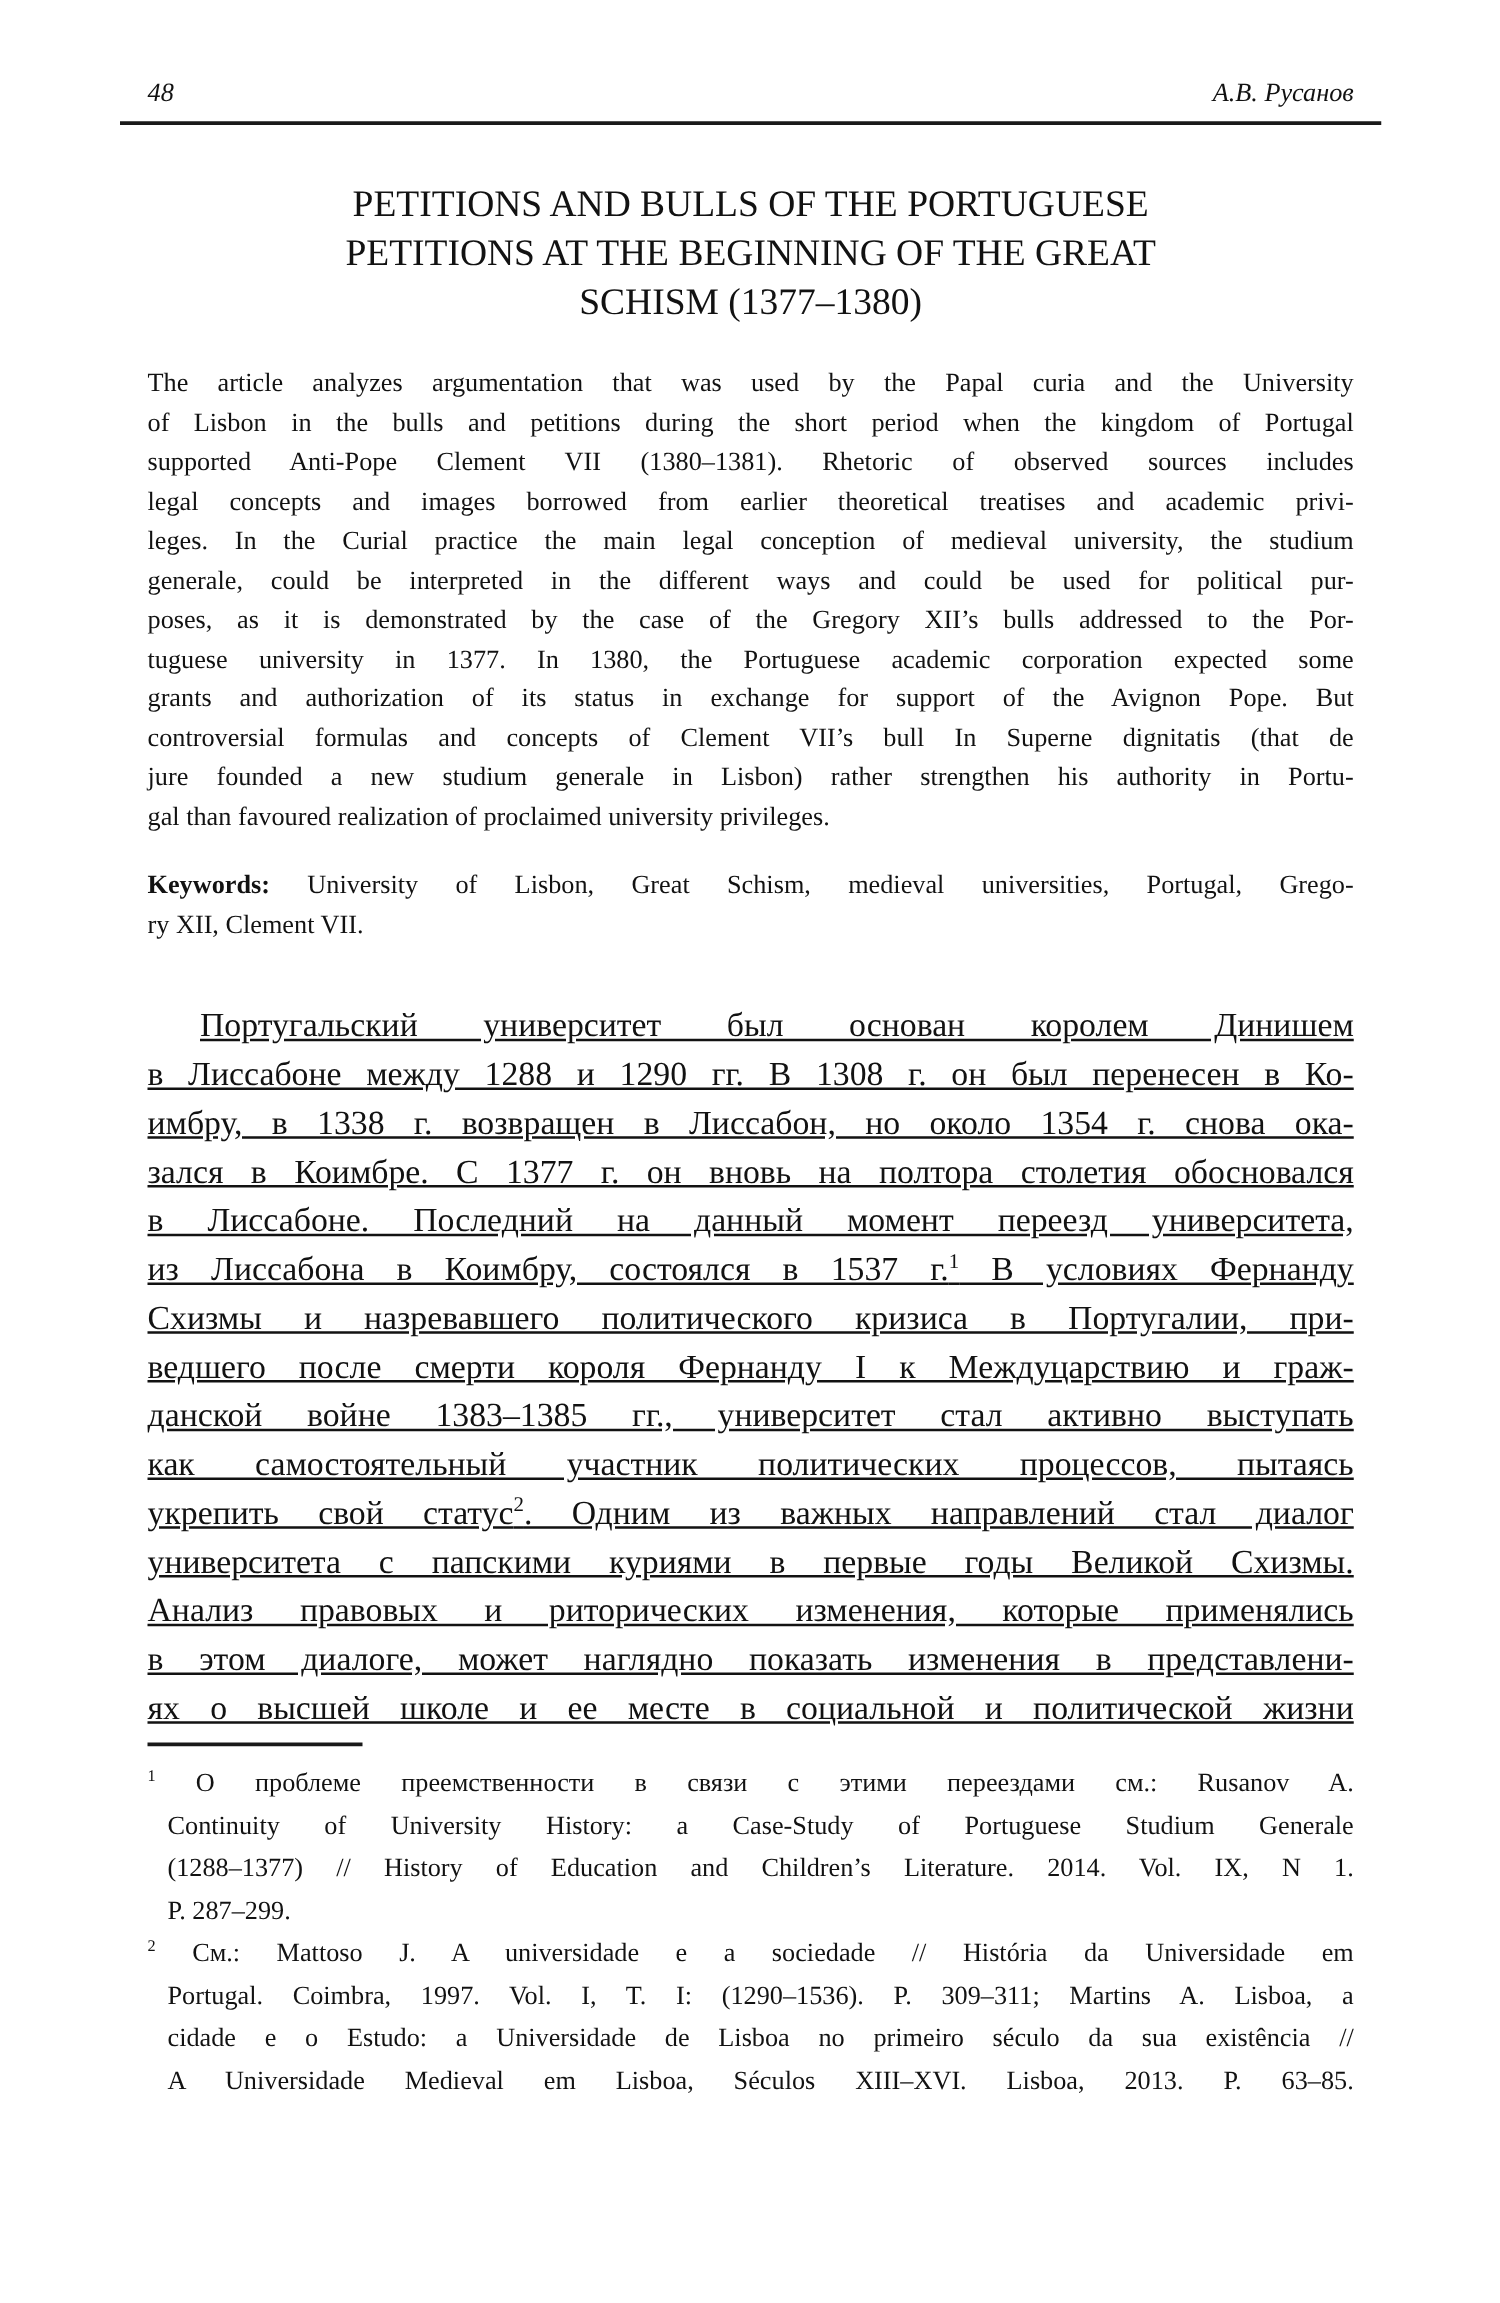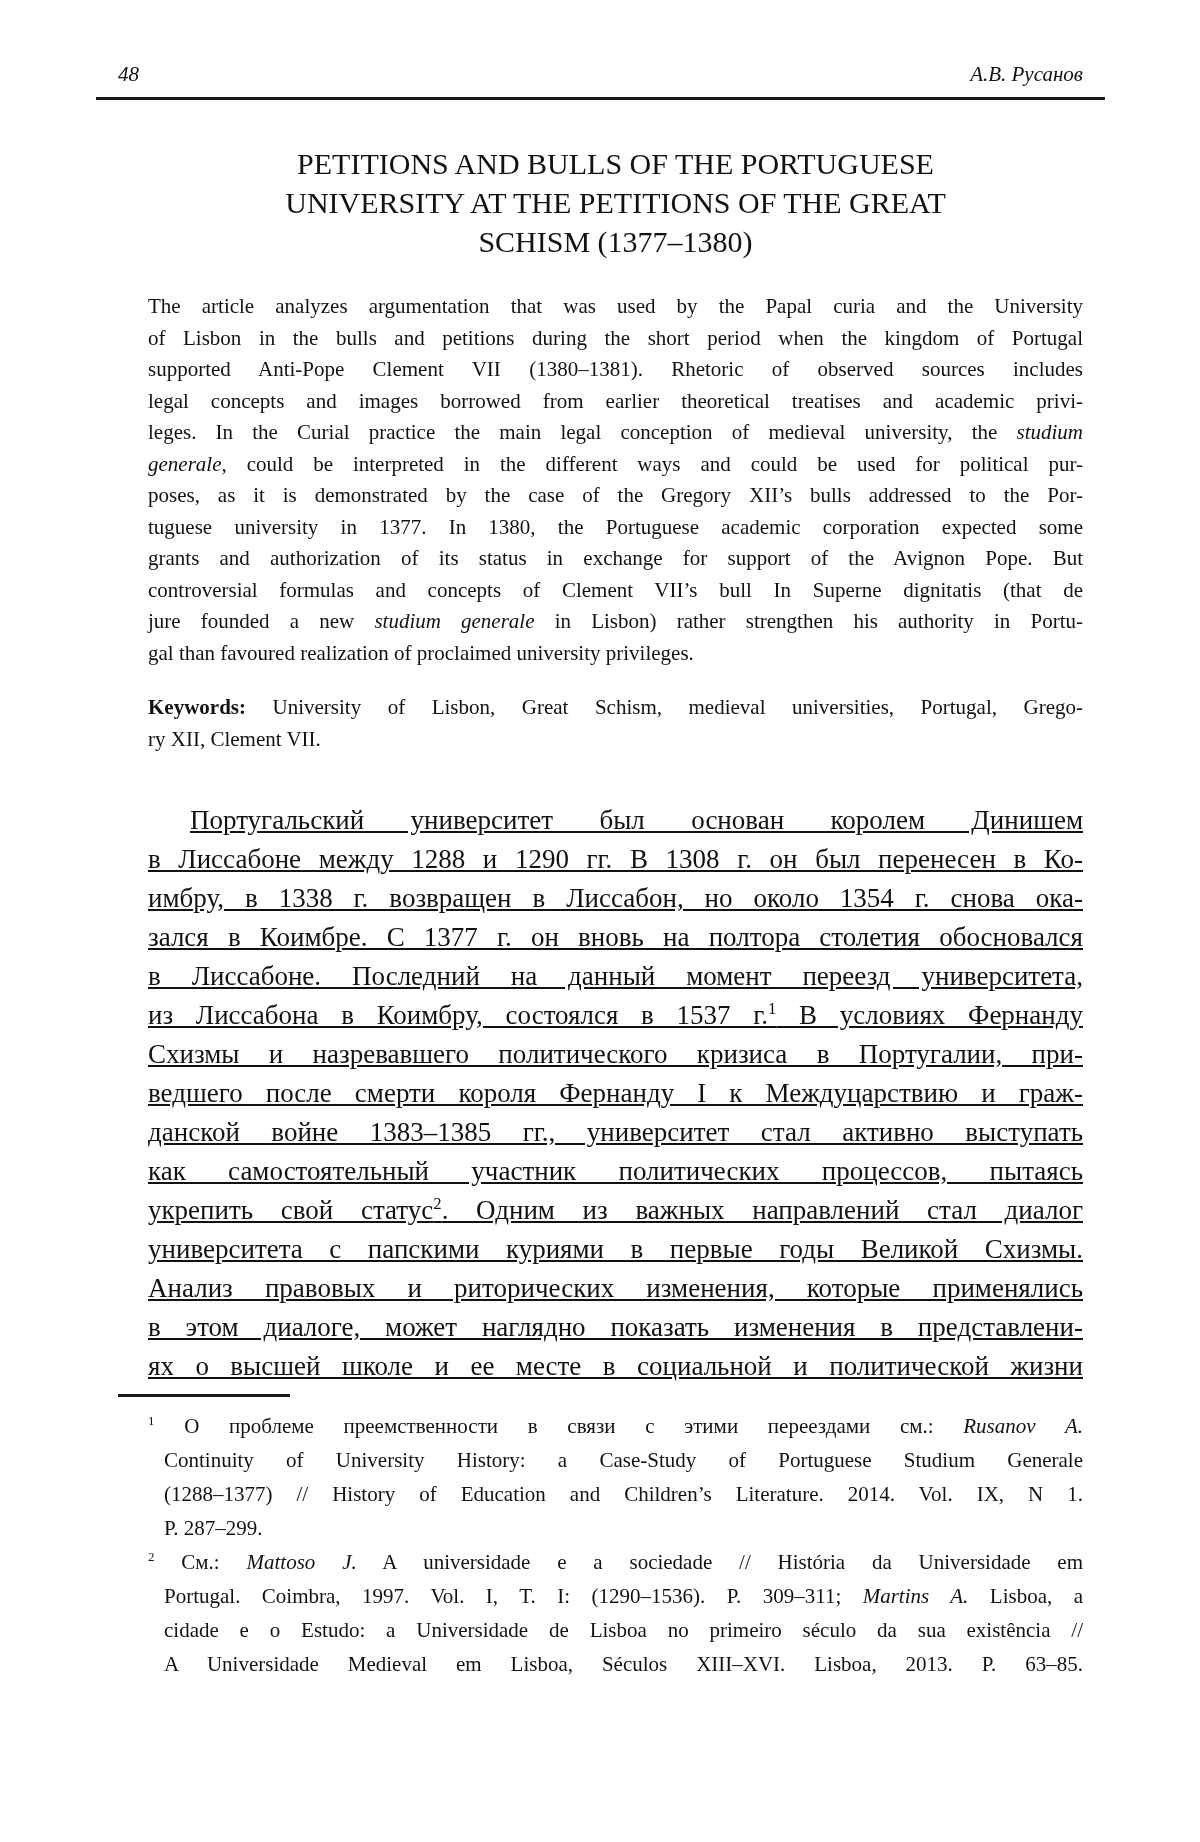--- a/index.html
+++ b/index.html
@@ -27,52 +27,52 @@
   .running-head { position: absolute; left: 0; right: 0; text-align: right; }
   .header-rule {
     height: 3px;
     background: #1a1a1a;
     margin: 10px -22px 0 -22px;
   }
   
   .title { margin-top: 44px; font-size: 30px; line-height: 39px; }
   .title .line { text-align: center !important; text-align-last: center !important; }
   
-  .line { text-align: justify; text-align-last: justify; margin-left: 30px; }
+  .line { text-align: justify; text-align-last: justify; }
   .line.end { text-align-last: left; }
   .line.ind { text-indent: 42px; }
   .line.hang { padding-left: 16px; }
   
   .abstract { margin-top: 30px; font-size: 21px; line-height: 31.5px; }
   .keywords { margin-top: 22px; font-size: 21px; line-height: 32px; }
   
   .bodytext { margin-top: 46px; font-size: 27px; line-height: 39px; text-decoration: underline; }
   
   .fn-rule {
     width: 172px; height: 3px; background: #1a1a1a; margin-top: 8px;
   }
   .footnotes { margin-top: 12px; font-size: 21px; line-height: 34px; }
-  .it { font-style: italic; }
+  .it { }
   .bd { font-weight: bold; }
   sup.mark { font-size: 62%; line-height: 0; vertical-align: super; }
 </style>
 </head>
 <body>
 
 <div class="page">
 
   <div class="header-row">
     <span class="page-num">48</span>
     <span class="running-head">А.В. Русанов</span>
   </div>
   <div class="header-rule"></div>
 
   <div class="title">
       <div class="line end"><span>PETITIONS AND BULLS OF THE PORTUGUESE</span></div>
-      <div class="line end"><span>UNIVERSITY AT THE PETITIONS OF THE GREAT</span></div>
+      <div class="line end"><span>PETITIONS AT THE BEGINNING OF THE GREAT</span></div>
       <div class="line end"><span>SCHISM (1377–1380)</span></div>
     </div>
 
   <div class="abstract">
       <div class="line"><span>The article analyzes argumentation that was used by the Papal curia and the University</span></div>
       <div class="line"><span>of Lisbon in the bulls and petitions during the short period when the kingdom of Portugal</span></div>
       <div class="line"><span>supported Anti-Pope Clement VII (1380–1381). Rhetoric of observed sources includes</span></div>
       <div class="line"><span>legal concepts and images borrowed from earlier theoretical treatises and academic privi-</span></div>
       <div class="line"><span>leges. In the Curial practice the main legal conception of medieval university, the </span><span class="it">studium</span></div>
       <div class="line"><span class="it">generale</span><span>, could be interpreted in the different ways and could be used for political pur-</span></div>

